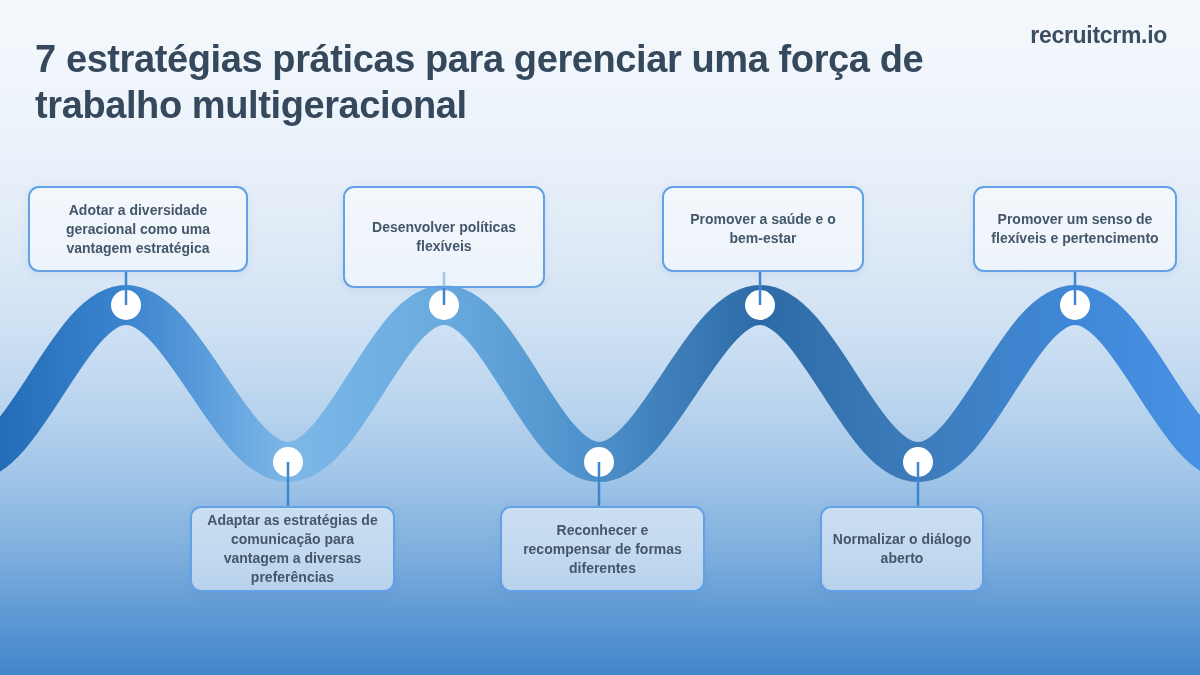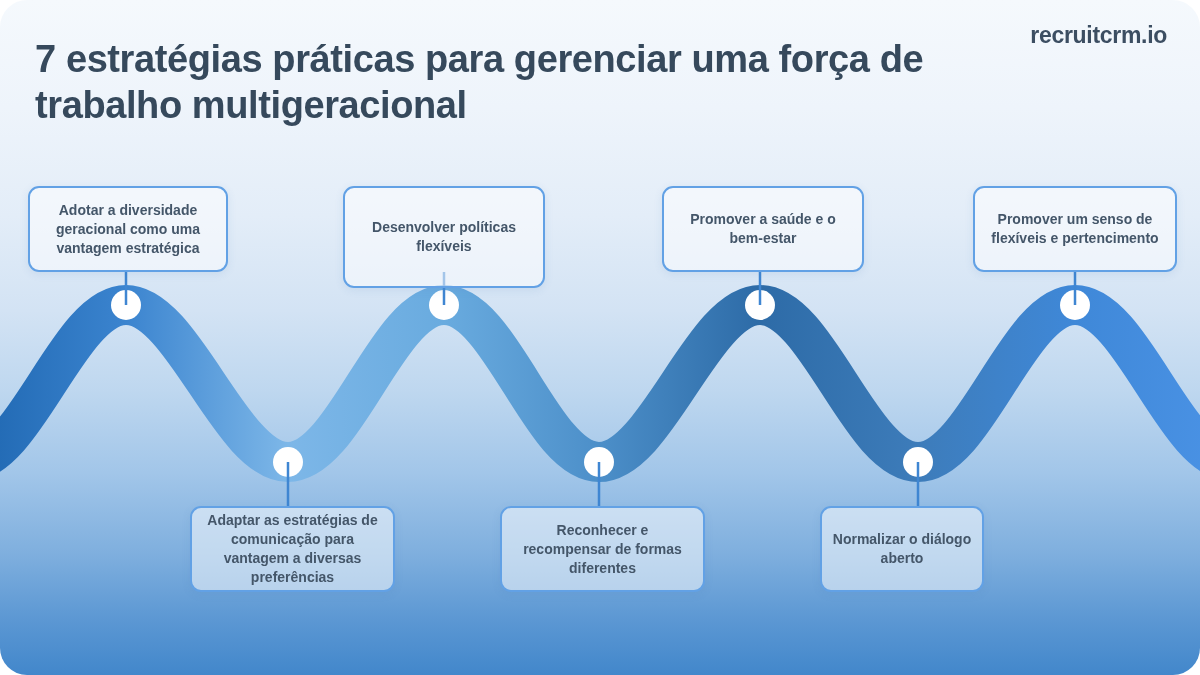--- a/index.html
+++ b/index.html
@@ -4,21 +4,20 @@
 <style>
   html,body { margin:0; padding:0; }
   .stage {
     position:relative;
     width:1200px; height:675px;
     overflow:hidden;
     font-family:"Liberation Sans", sans-serif;
     background:linear-gradient(180deg,
       #f5f9fd 0%, #eef4fb 16%, #e3edf8 32%, #d3e3f4 46%,
       #bed7ef 58%, #a2c6e9 70%, #7fafde 82%, #5b97d3 92%, #4287cb 100%);
-    border-radius:27px;
   }
   .title {
     position:absolute; left:35px; top:36px; width:930px;
     font-size:38px; font-weight:bold; color:#36495c;
     line-height:1.22; letter-spacing:-0.4px;
   }
   .brand {
     position:absolute; right:33px; top:22px;
     font-size:23px; font-weight:bold; color:#3c4e62;
     letter-spacing:-0.3px;
@@ -32,21 +31,21 @@
     background:rgba(255,255,255,0.52);
     display:flex; align-items:center; justify-content:center;
     text-align:center;
     padding:6px 10px;
     box-shadow:0 2px 8px rgba(70,120,180,0.12);
   }
   .card span {
     font-size:14px; font-weight:bold; color:#445669; line-height:19px;
   }
   
-  .card.c1 { left:28px;  top:186px; width:200px; height:86px; }
+  .card.c1 { left:28px;  top:186px; width:220px; height:86px; }
   .card.c3 { left:343px; top:186px; width:202px; height:102px; }
   .card.c5 { left:662px; top:186px; width:202px; height:86px;text-align:center; }
   .card.c7 { left:973px; top:186px; width:204px; height:86px; }
   
   .card.c2 { left:190px; top:506px; width:205px; height:86px; }
   .card.c4 { left:500px; top:506px; width:205px; height:86px; }
   .card.c6 { left:820px; top:506px; width:164px; height:86px; }
 </style>
 </head>
 <body>

